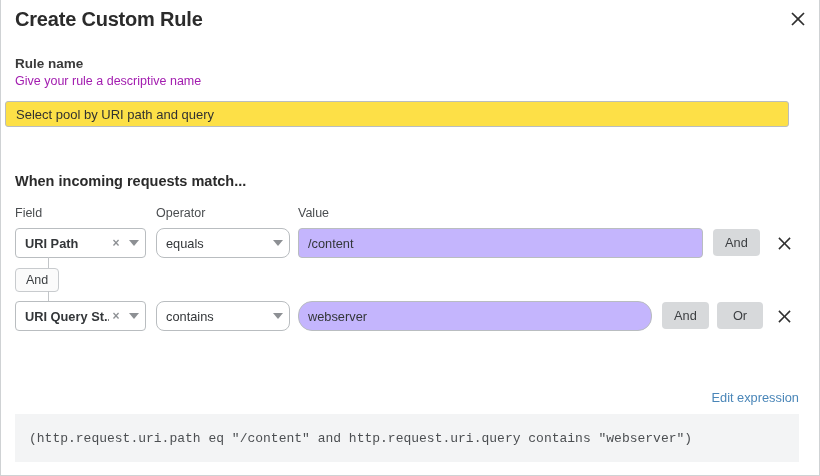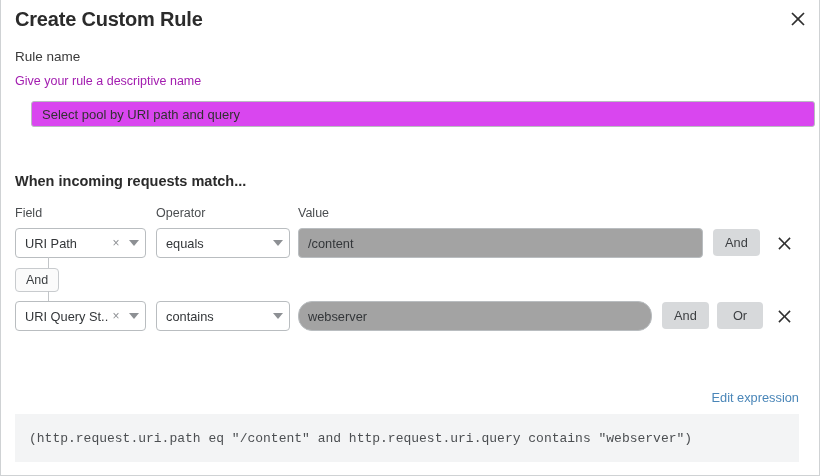--- a/index.html
+++ b/index.html
@@ -49,40 +49,40 @@
     padding: 0;
   }
   .close-btn svg { display: block; }
 
   
   .section-label {
     position: absolute;
     font-size: 13.5px;
     color: #3a3a3a;
   }
-  .rule-name-label { left: 14px; top: 49px; }
+  .rule-name-label { left: 14px; top: 56px; font-weight: bold; }
   .rule-name-help {
     position: absolute;
     left: 14px;
     top: 74px;
     font-size: 12.5px;
     color: #a21caf;
   }
   .rule-name-input {
     position: absolute;
-    left: 30px;
+    left: 4px;
     top: 101px;
     width: 784px;
     height: 26px;
     box-sizing: border-box;
     padding: 0 10px;
     font-family: "Liberation Sans", sans-serif;
     font-size: 13px;
     color: #313131;
-    background: #d946ef;
+    background: #fde047;
     border: 1px solid #b9bdc0;
     border-radius: 3px;
     outline: none;
   }
 
   
   .match-heading {
     position: absolute;
     left: 14px;
     top: 173px;
@@ -145,32 +145,32 @@
     cursor: pointer;
   }
   .caret i {
     display: block;
     width: 0; height: 0;
     border-left: 5px solid transparent;
     border-right: 5px solid transparent;
     border-top: 6px solid #8d9094;
   }
 
-  .field-select { left: 14px; width: 131px; }
-  .op-select { left: 155px; width: 134px; }
+  .field-select { left: 14px; width: 131px; font-weight: bold; }
+  .op-select { left: 155px; width: 134px; border-radius: 8px; }
 
   .value-input {
     position: absolute;
     box-sizing: border-box;
     height: 30px;
     padding: 0 9px;
     font-family: "Liberation Sans", sans-serif;
     font-size: 12.8px;
     color: #333639;
-    background: #a3a3a3;
+    background: #c4b5fd;
     border: 1px solid #b9bdc0;
     border-radius: 4px;
     outline: none;
   }
   .value-input.v0 { left: 297px; width: 405px; }
   .value-input.v1 { left: 297px; width: 354px; border-radius: 14px; }
 
   .logic-btn {
     position: absolute;
     box-sizing: border-box;

